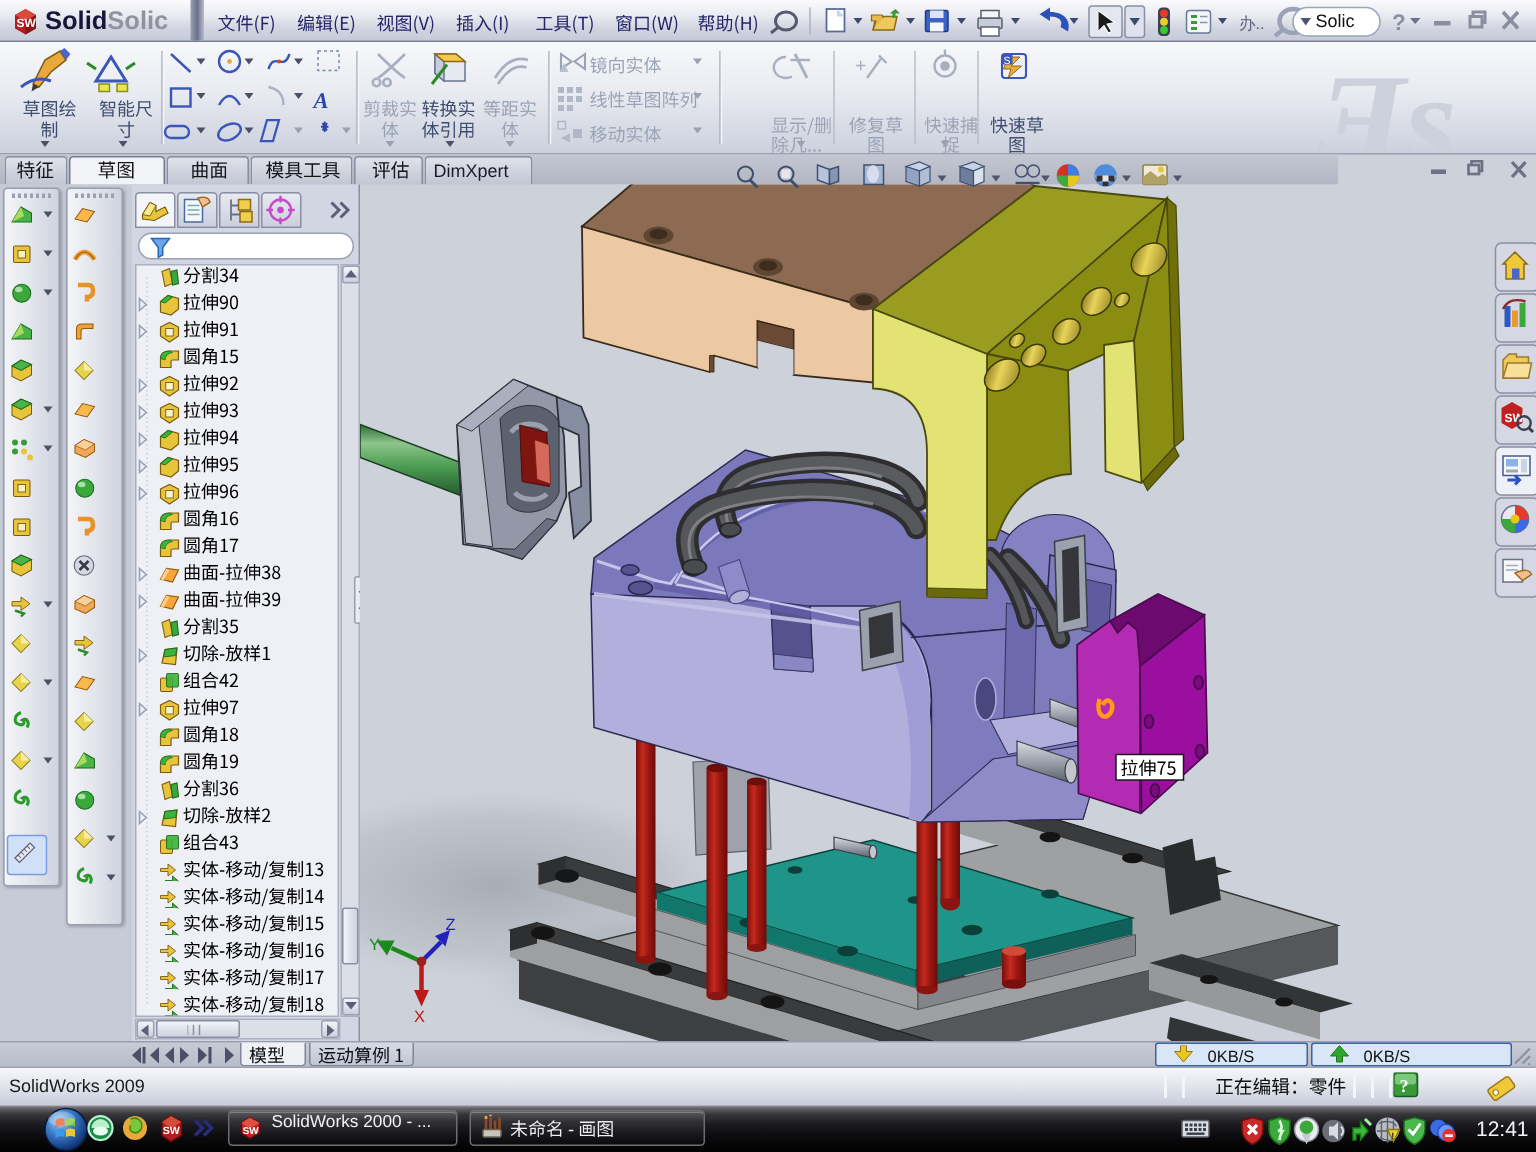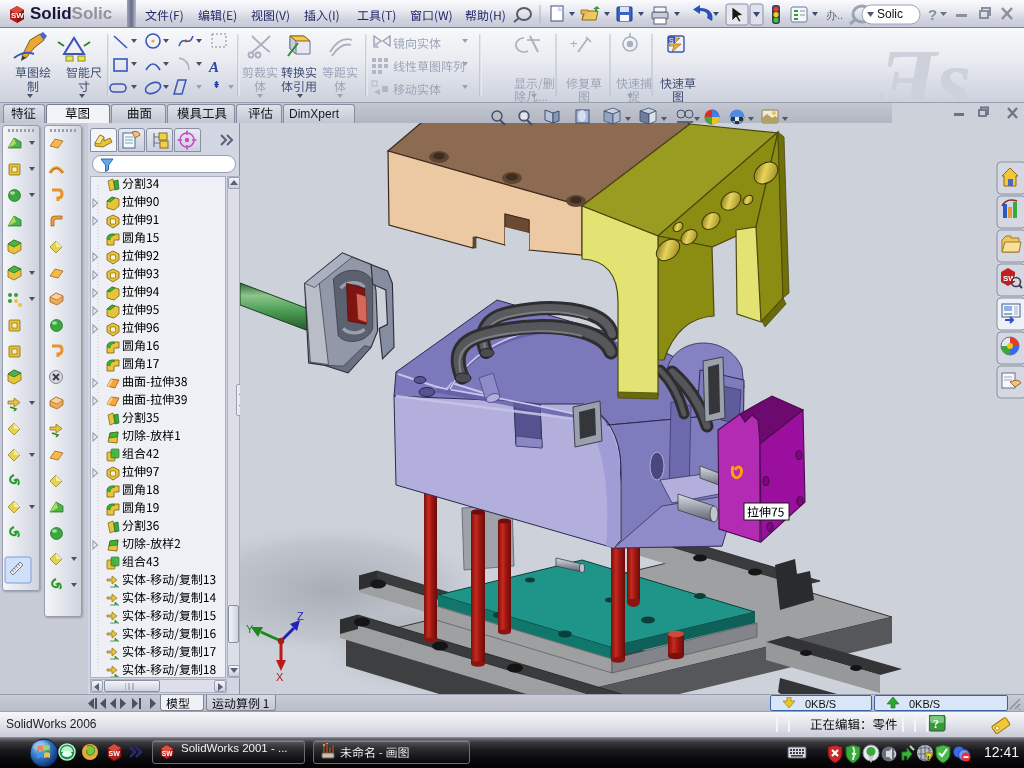--- a/index.html
+++ b/index.html
@@ -908,21 +908,21 @@
 <svg class="abs" style="left:1008px;top:2px" width="14" height="13">
       <g stroke="#8a90a0" stroke-width="1.5">
         <line x1="12" y1="2" x2="2" y2="12"></line>
         <line x1="12" y1="7" x2="7" y2="12"></line>
         <line x1="12" y1="12" x2="11" y2="13"></line>
       </g>
     </svg>
 </div>
 
 <div id="statusbar" class="abs">
-<div class="abs" style="left:6px;top:5px;font-size:12px;color:#1a1a1a">SolidWorks 2006</div>
+<div class="abs" style="left:6px;top:5px;font-size:12px;color:#1a1a1a">SolidWorks 2009</div>
 <svg class="abs" style="left:775px;top:4px" width="160" height="18">
       <g stroke="#f4f5f8" stroke-width="2">
         <line x1="2" y1="2" x2="2" y2="16"></line>
         <line x1="14" y1="2" x2="14" y2="16"></line>
         <line x1="128" y1="2" x2="128" y2="16"></line>
         <line x1="140" y1="2" x2="140" y2="16"></line>
         <line x1="152" y1="2" x2="152" y2="16"></line>
       </g>
     </svg>
 <div class="abs" style="left:929px;top:714px;"></div>
@@ -968,21 +968,21 @@
         <text x="3.5" y="13" font-size="7" font-weight="bold" fill="#fff" font-family="Liberation Sans">SW</text>
       </g>
 <path d="M72,6 L77,11 L72,16 M78,6 L83,11 L78,16" fill="none" stroke="#2a2a7a" stroke-width="2.4"></path>
 </svg>
 <div class="tbtn" style="left:152px;width:153px"></div>
 <svg class="abs" style="left:159px;top:7px" width="16" height="16" viewBox="0 0 17 17">
       <polygon points="2,5 8,1 15,5 15,12 8,16 2,12" fill="#c02424" stroke="#6a0a0a"></polygon>
       <polygon points="2,5 8,1 15,5 8,8.5" fill="#e05040"></polygon>
       <text x="3" y="12.5" font-size="7" font-weight="bold" fill="#fff" font-family="Liberation Sans">SW</text>
     </svg>
-<div class="tbtxt" style="left:181px">SolidWorks 2001 - ...</div>
+<div class="tbtxt" style="left:181px">SolidWorks 2000 - ...</div>
 <div class="tbtn" style="left:313px;width:157px"></div>
 <svg class="abs" style="left:320px;top:6px" width="16" height="17" viewBox="0 0 16 17">
       <rect x="2" y="10" width="12" height="5" rx="1" fill="#c8c4b8" stroke="#6a665a"></rect>
       <path d="M4,10 L4,3 M7,10 L7,1 M10,10 L10,4 M13,10 L13,2" stroke="#8a4a2a" stroke-width="1.8"></path>
       <path d="M4,3 l0,-2 M7,1 l0,-1" stroke="#e8a83a" stroke-width="1.8"></path>
     </svg>
 
 <svg class="abs" style="left:786px;top:6px" width="232px" height="22" viewBox="0 0 232 22">
 <g>
         <rect x="2" y="4" width="18" height="11" rx="1" fill="#d8dce2" stroke="#5a5e66"></rect>

